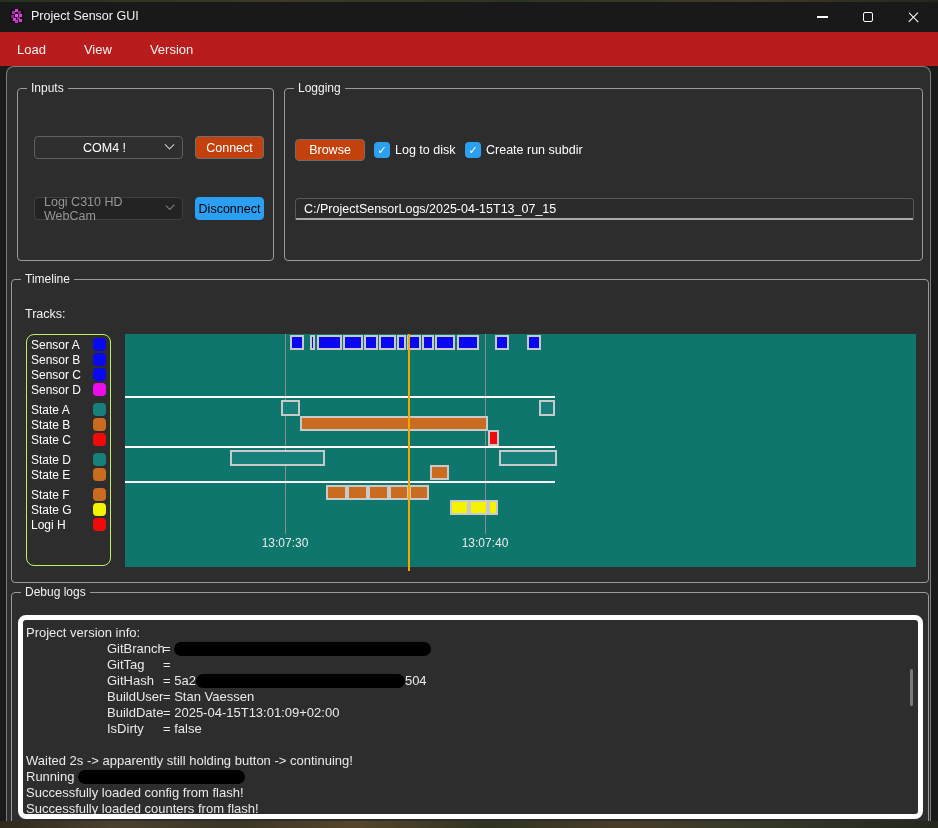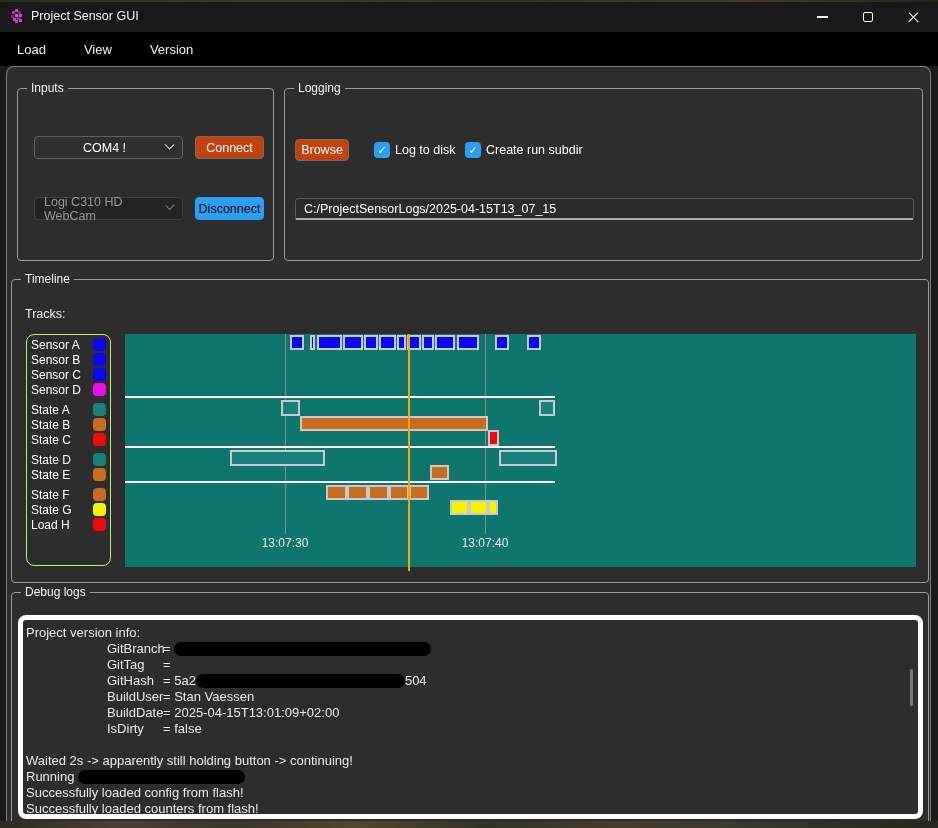--- a/index.html
+++ b/index.html
@@ -29,21 +29,21 @@
   .win-btn.min { left: 799px; } .win-btn.max { left: 845px; } .win-btn.close { left: 891px; }
   .glyph-min { width: 11px; height: 1.4px; background: #fff; }
   .glyph-max { width: 10px; height: 10px; border: 1.3px solid #fff; border-radius: 2px; }
   .glyph-close { position: relative; width: 12px; height: 12px; }
   .glyph-close::before, .glyph-close::after {
     content: ""; position: absolute; left: 5.4px; top: 0; width: 1.3px; height: 12.5px; background: #fff;
   }
   .glyph-close::before { transform: rotate(45deg); }
   .glyph-close::after  { transform: rotate(-45deg); }
   
-  .menubar { position: absolute; left: 0; top: 30px; width: 100%; height: 34px; background: #000000; display: flex; align-items: center; }
+  .menubar { position: absolute; left: 0; top: 30px; width: 100%; height: 34px; background: #b91c1c; display: flex; align-items: center; }
   .menu-item { font-size: 13px; color: #f2f2f2; padding: 4px 6px; margin-left: 26px; }
   .menu-item:first-child { margin-left: 11px; }
   
   .main-panel {
     position: absolute; left: 6px; top: 64px; width: 925px; height: 757px;
     background: #2d2d2d; border: 1px solid #7d7d7d; border-bottom: none;
     border-radius: 8px 8px 0 0; overflow: hidden;
   }
   
   .groupbox { position: absolute; border: 1px solid #9a9a9a; border-radius: 4px; }
@@ -153,21 +153,21 @@
       <div class="btn" style="left:177px; top:47px; width:69px;">Connect</div>
       <div class="combo disabled" style="left:16px; top:108px; width:149px;">
         <span>Logi C310 HD WebCam</span>
         <span class="chevron"></span>
       </div>
       <div class="btn accent" style="left:177px; top:108px; width:69px;">Disconnect</div>
     </div>
 
     <div class="groupbox gb-logging">
       <span class="gb-label">Logging</span>
-      <div class="btn" style="left:10px; top:50px; width:54px; height:22px;">Browse</div>
+      <div class="btn" style="left:10px; top:50px; width:70px; height:22px;">Browse</div>
       <span class="checkbox" style="left:89px; top:53px;"></span>
       <span class="check-label" style="left:110px; top:53px;">Log to disk</span>
       <span class="checkbox" style="left:180px; top:53px;"></span>
       <span class="check-label" style="left:201px; top:53px;">Create run subdir</span>
       <input class="text-field" style="left: 10px; top: 109px;" value="C:/ProjectSensorLogs/2025-04-15T13_07_15">
     </div>
 
     <div class="groupbox gb-timeline">
       <span class="gb-label">Timeline</span>
       <span class="tracks-caption">Tracks:</span>
@@ -210,21 +210,21 @@
           </div>
           <div class="track-row gap">
             <span class="track-label">State F</span>
             <span class="track-chip" style="background: rgb(201, 108, 31);"></span>
           </div>
           <div class="track-row">
             <span class="track-label">State G</span>
             <span class="track-chip" style="background: rgb(244, 244, 0);"></span>
           </div>
           <div class="track-row">
-            <span class="track-label">Load H</span>
+            <span class="track-label">Logi H</span>
             <span class="track-chip" style="background: rgb(240, 10, 10);"></span>
           </div>
         </div>
       <div class="plot">
           <div class="gridline" style="left: 160px; height: 200px;"></div>
           <div class="tick-label" style="left: 160px;">13:07:30</div>
           <div class="gridline" style="left: 360px; height: 200px;"></div>
           <div class="tick-label" style="left: 360px;">13:07:40</div>
           <div class="separator" style="top: 62px; width: 430px;"></div>
           <div class="separator" style="top: 112px; width: 430px;"></div>

